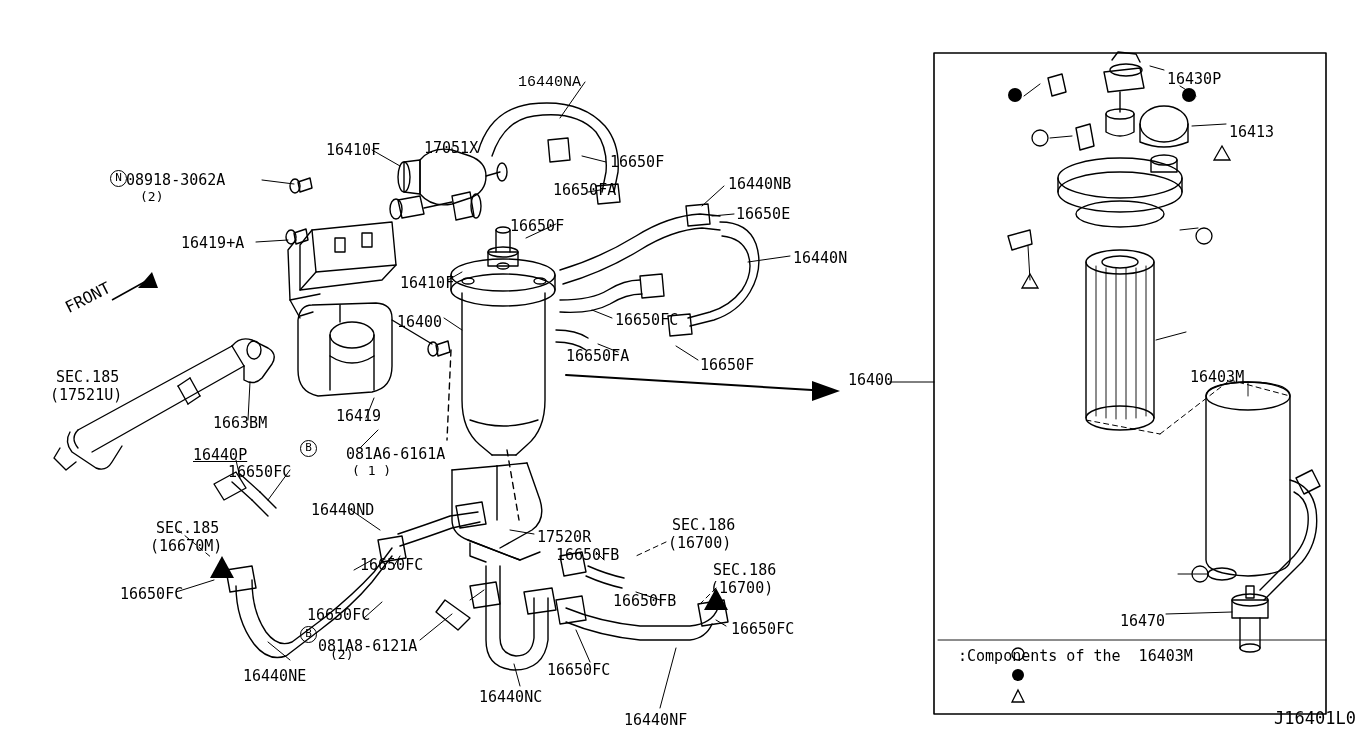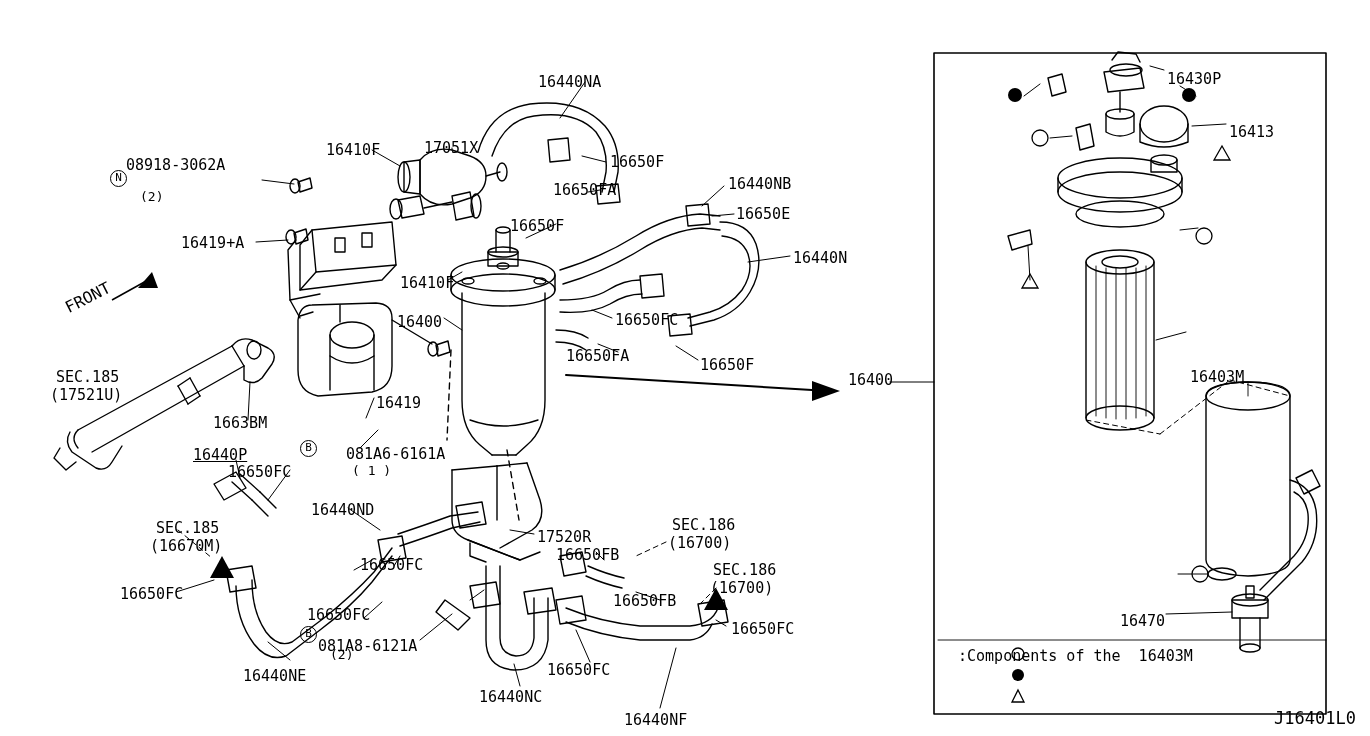--- a/index.html
+++ b/index.html
@@ -361,41 +361,41 @@
       <polygon points="1222,146 1230,160 1214,160"></polygon>
       <polygon points="1030,274 1038,288 1022,288"></polygon>
 
     </g>
     <g fill="#000" stroke="none">
       <polygon points="222,556 234,578 210,578"></polygon>
       <polygon points="716,588 728,610 704,610"></polygon>
     </g>
   </svg>
 
-  <div class="lbl" style="left:538px;top:75px;">16440NA</div>
+  <div class="lbl" style="left:518px;top:75px;font-family:Liberation Mono, monospace;">16440NA</div>
   <div class="lbl" style="left:326px;top:143px;">16410F</div>
   <div class="lbl" style="left:424px;top:141px;">17051X</div>
   <div class="lbl" style="left:610px;top:155px;">16650F</div>
-  <div class="lbl" style="left:126px;top:158px;">08918-3062A</div>
+  <div class="lbl" style="left:126px;top:173px;">08918-3062A</div>
   <div class="lbl small" style="left:140px;top:190px;">(2)</div>
   <div class="lbl" style="left:553px;top:183px;">16650FA</div>
   <div class="lbl" style="left:728px;top:177px;">16440NB</div>
   <div class="lbl" style="left:736px;top:207px;">16650E</div>
   <div class="lbl" style="left:510px;top:219px;">16650F</div>
   <div class="lbl" style="left:181px;top:236px;">16419+A</div>
   <div class="lbl" style="left:793px;top:251px;">16440N</div>
   <div class="lbl" style="left:400px;top:276px;">16410F</div>
   <div class="lbl" style="left:397px;top:315px;">16400</div>
   <div class="lbl" style="left:615px;top:313px;">16650FC</div>
   <div class="lbl" style="left:566px;top:349px;">16650FA</div>
   <div class="lbl" style="left:700px;top:358px;">16650F</div>
   <div class="lbl" style="left:56px;top:370px;">SEC.185</div>
   <div class="lbl" style="left:50px;top:388px;">(17521U)</div>
   <div class="lbl" style="left:213px;top:416px;">1663BM</div>
-  <div class="lbl" style="left:336px;top:396px;margin-left:40px;">16419</div>
+  <div class="lbl" style="left:336px;top:409px;">16419</div>
   <div class="lbl" style="left:346px;top:447px;">081A6-6161A</div>
   <div class="lbl small" style="left:352px;top:464px;">( 1 )</div>
   <div class="lbl" style="left:193px;top:448px;text-decoration:underline;">16440P</div>
   <div class="lbl" style="left:228px;top:465px;">16650FC</div>
   <div class="lbl" style="left:311px;top:503px;">16440ND</div>
   <div class="lbl" style="left:537px;top:530px;">17520R</div>
   <div class="lbl" style="left:672px;top:518px;">SEC.186</div>
   <div class="lbl" style="left:668px;top:536px;">(16700)</div>
   <div class="lbl" style="left:156px;top:521px;">SEC.185</div>
   <div class="lbl" style="left:150px;top:539px;">(16670M)</div>

